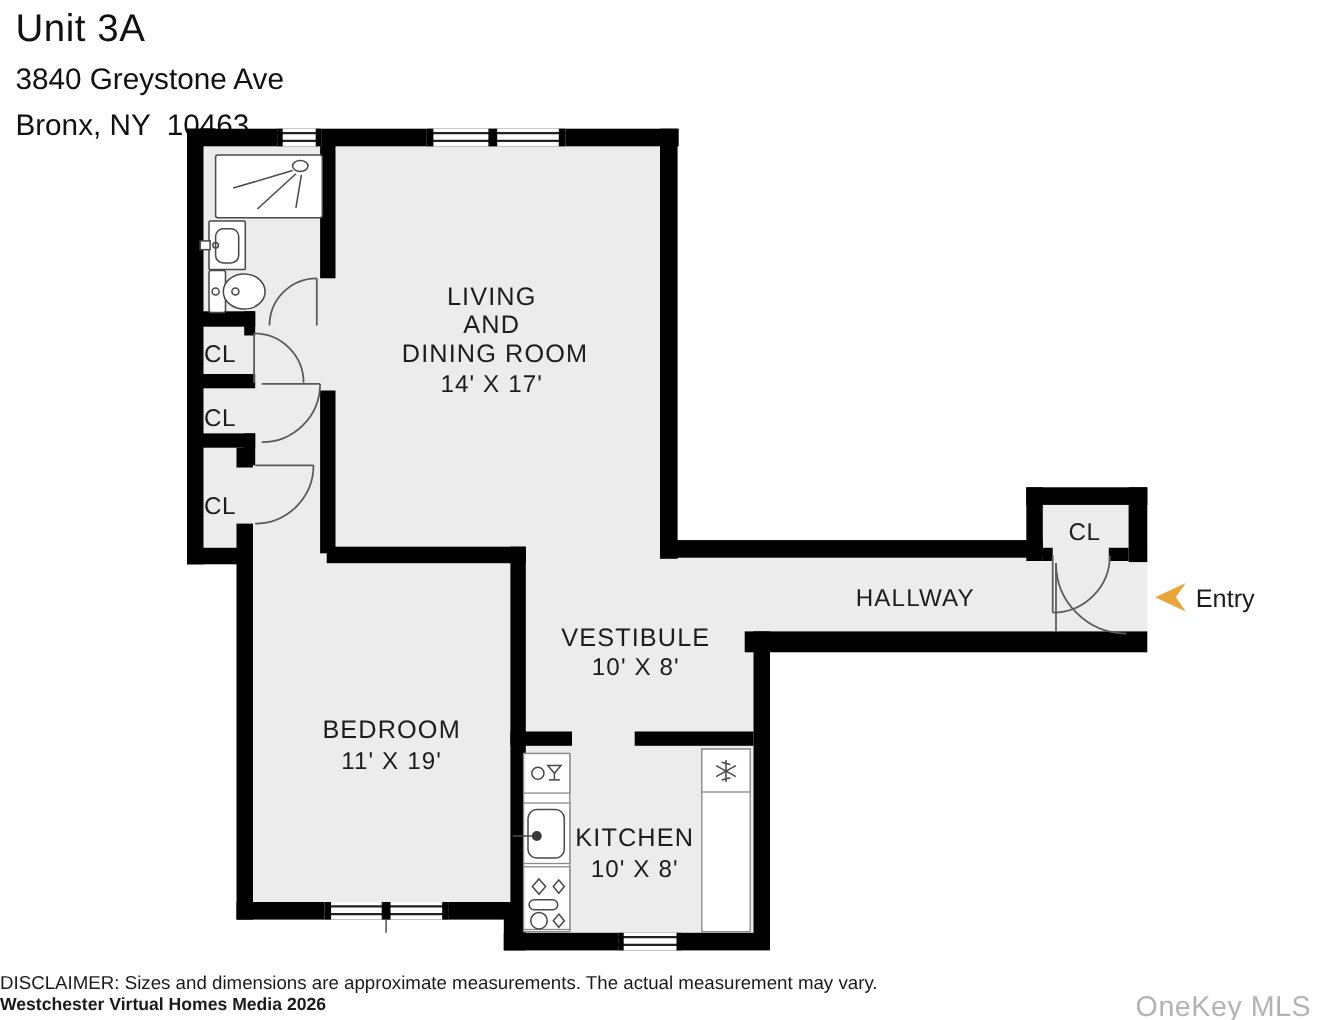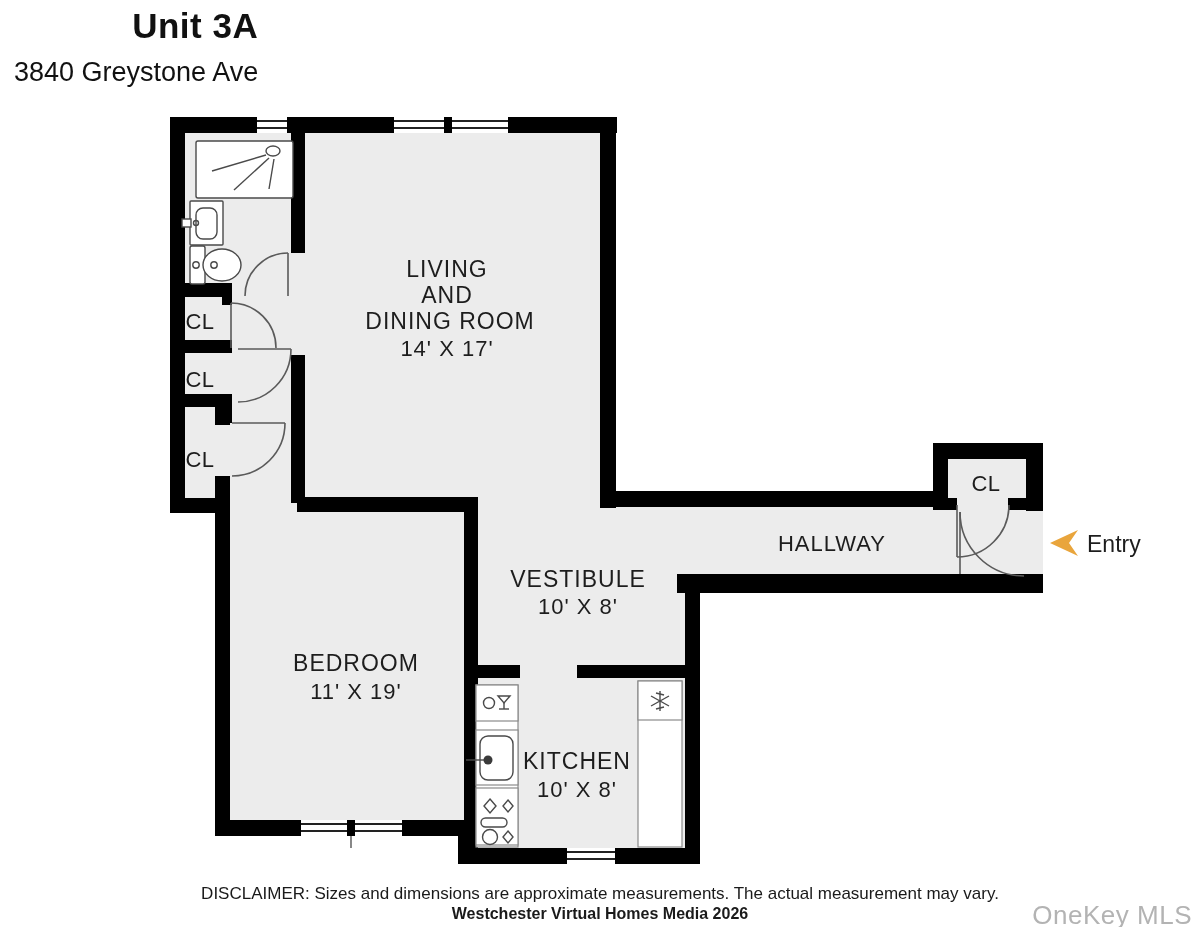--- a/index.html
+++ b/index.html
@@ -1,50 +1,51 @@
 <!DOCTYPE html>
 <html style="--c-wall: #000000; --c-floor: #ECECEC; --c-text: #1D1D1D; --c-arrow: #E9A53C; --c-watermark: #B3B3B3;"><head>
 <meta charset="utf-8">
 <style>
   html,body{margin:0;padding:0;}
   body{
     width:1200px;height:927px;position:relative;background:#fff;overflow:hidden;
     font-family:"Liberation Sans", sans-serif;color:var(--c-text,#1d1d1d);
   }
   .title-block{position:absolute;left:14px;top:6px;line-height:1.15;}
-  .title-block .unit{font-size:35px;font-weight:bold;letter-spacing:.5px;margin:0 0 6px 0;color:#111;text-align:right;}
+  .title-block .unit{font-size:35px;font-weight:normal;letter-spacing:.5px;margin:0 0 6px 0;color:#111;}
   .title-block .addr{font-size:27px;font-weight:normal;white-space:pre-wrap;color:#111;margin:11px 0;}
   svg{position:absolute;left:0;top:0;}
   .floor{fill:var(--c-floor,#ECECEC);}
   .wall{fill:var(--c-wall,#000);}
   .winline{stroke:#222;stroke-width:2;}
   .wincap{fill:var(--c-wall,#000);}
   .door{fill:none;stroke:#5a5a5a;stroke-width:1.6;}
   .fx{fill:#fff;stroke:#4a4a4a;stroke-width:1.4;}
   .fxline{fill:none;stroke:#4a4a4a;stroke-width:1.4;}
   .fxfill{fill:#3a3a3a;stroke:none;}
   .counter{fill:#fff;stroke:#8a8a8a;stroke-width:1.2;}
   text{fill:var(--c-text,#1d1d1d);font-family:"Liberation Sans",sans-serif;}
   .room-label{font-size:23px;letter-spacing:1px;}
   .dim-label{font-size:22px;letter-spacing:1px;}
   .cl-label{font-size:22px;letter-spacing:.5px;}
   .hall-label{font-size:22px;letter-spacing:1px;}
   .entry-label{font-size:23px;}
   .arrow{fill:var(--c-arrow,#E9A53C);}
-  .footer-line{position:absolute;width:100%;text-align:center;color:#1a1a1a;}
+  .footer-line{position:absolute;width:100%;text-align:left;color:#1a1a1a;}
   .disclaimer{top:884px;font-size:17px;}
   .credit{top:905px;font-size:16px;font-weight:bold;}
   .watermark{position:absolute;top:900px;right:8px;font-size:26px;color:var(--c-watermark,#B3B3B3);letter-spacing:.5px;}
 </style>
 </head>
 <body>
 
 <div class="title-block">
   <div class="unit">Unit 3A</div>
   <div class="addr">3840 Greystone Ave</div>
+  <div class="addr">Bronx, NY  10463</div>
 </div>
 
 <svg width="1200" height="927" viewBox="0 0 1200 927">
 
   <g>
     <rect class="floor" x="185" y="131" width="417" height="372"></rect>
     <rect class="floor" x="222" y="440" width="245" height="390"></rect>
     <rect class="floor" x="472" y="497" width="218" height="355"></rect>
     <rect class="floor" x="602" y="497" width="441" height="82"></rect>
     <rect class="floor" x="944" y="452" width="86" height="55"></rect>

